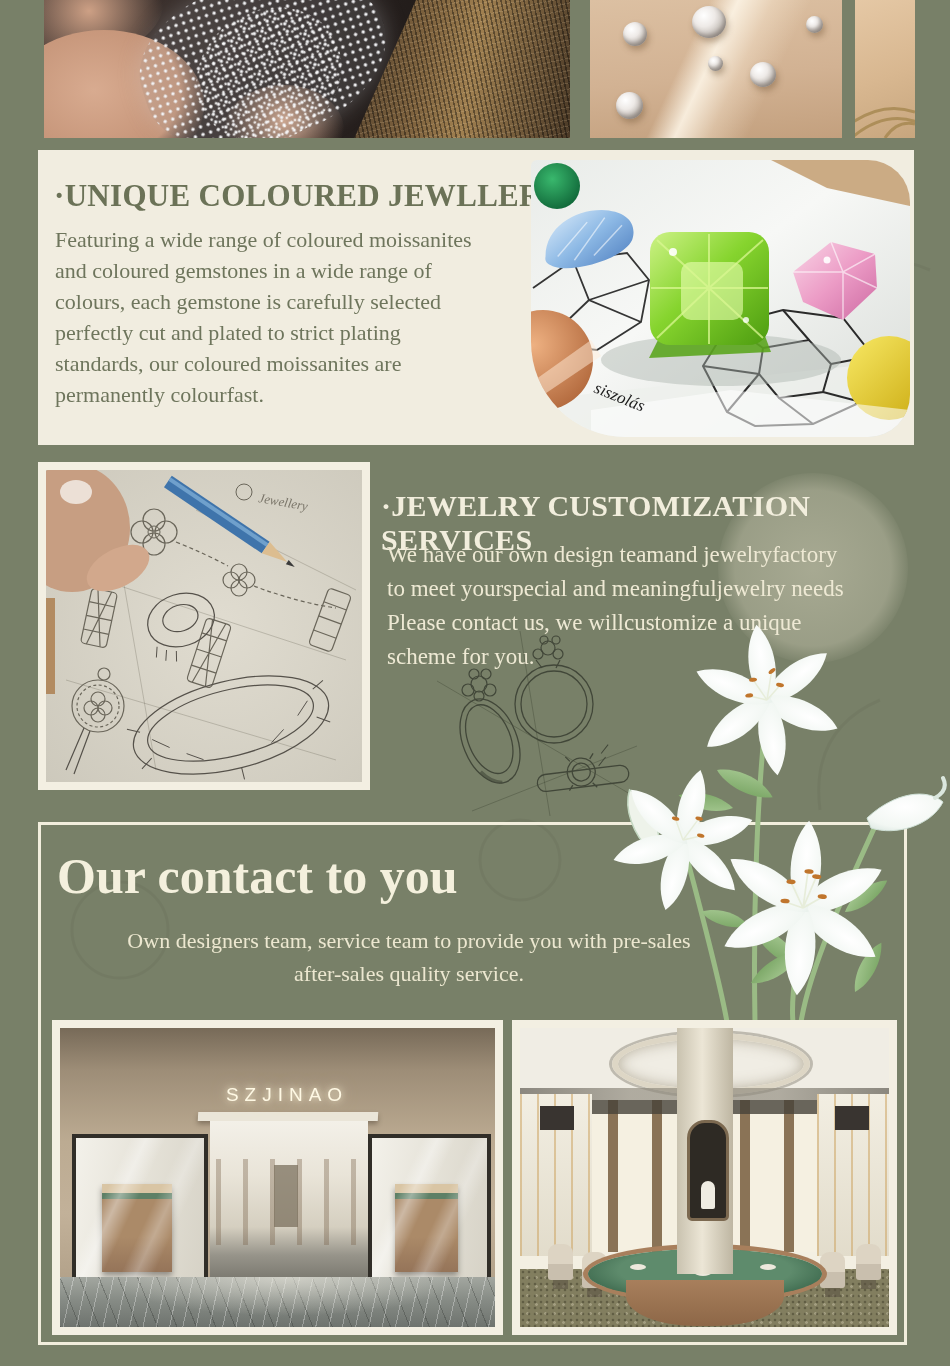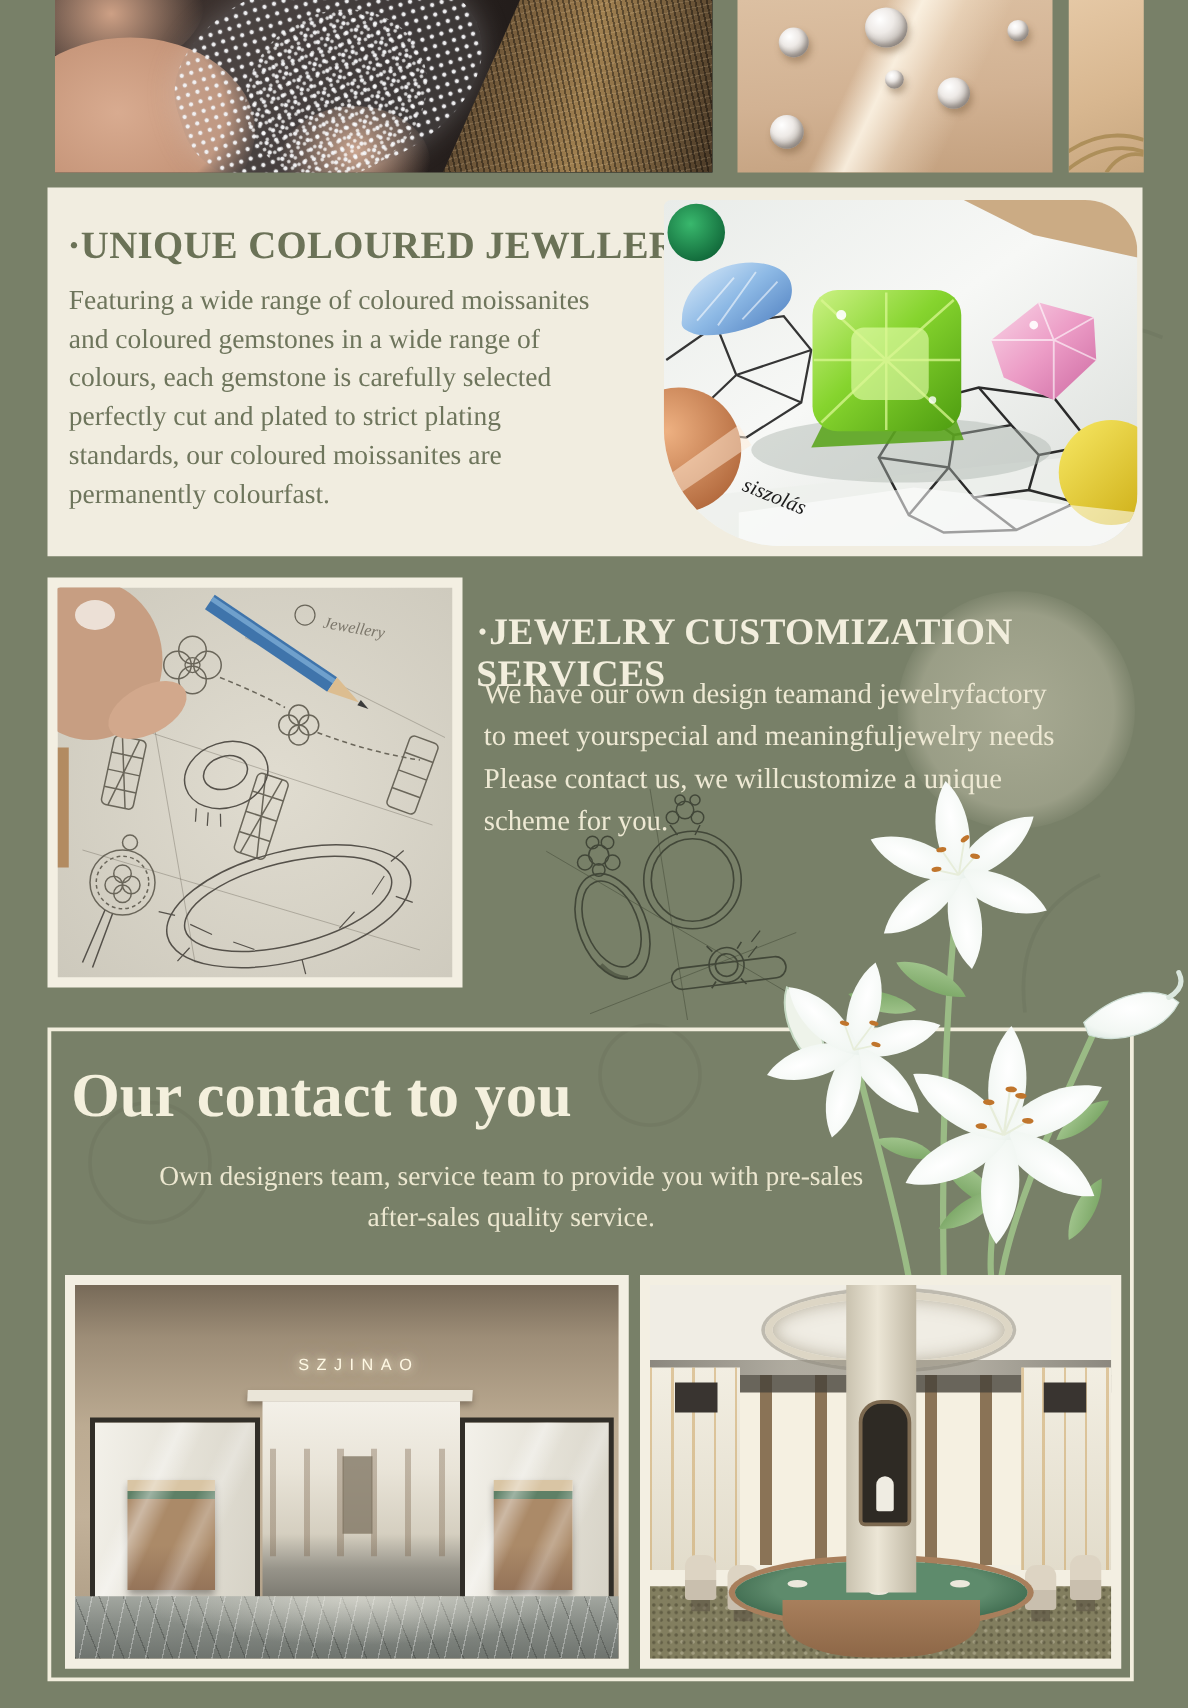--- a/index.html
+++ b/index.html
@@ -61,21 +61,21 @@
   #services-body{left:18px;top:99px;width:700px;font-size:22px;line-height:33px;color:#ece7d0;white-space:pre-line;text-align:center;}
   
   .store-frame{background:#f3efe2;padding:8px;}
   #store-left-frame{left:52px;top:1020px;width:435px;height:299px;}
   #store-right-frame{left:512px;top:1020px;width:369px;height:299px;}
   .store-photo{position:relative;width:100%;height:100%;overflow:hidden;}
   
   .sl-wall{left:0;top:0;width:100%;height:100%;
     background:linear-gradient(180deg,#776a58 0%,#9d8d77 14%,#bcab92 38%,#c2b199 62%,#b3a28a 84%);}
   .sl-sign{left:142px;top:56px;width:170px;text-align:center;color:#fffaе8;color:#fff9e4;
-    font-family:"Liberation Sans",sans-serif;font-size:13px;letter-spacing:6px;
+    font-family:"Liberation Sans",sans-serif;font-size:19px;letter-spacing:6px;
     text-shadow:0 0 7px rgba(255,250,225,.95),0 0 16px rgba(255,238,200,.6);}
   .sl-ledge{left:138px;top:84px;width:180px;height:9px;background:#eae5d8;
     box-shadow:0 3px 5px rgba(40,30,20,.35);transform:skewX(-3deg);}
   .sl-door{left:150px;top:93px;width:158px;height:156px;
     background:linear-gradient(180deg,#f3f0e8 0%,#e9e4d8 35%,#d5cfc0 68%,#97948a 86%,#7d7b72 100%);}
   .sl-door-displays{left:6px;top:38px;width:146px;height:86px;
     background:repeating-linear-gradient(90deg,rgba(122,100,76,.38) 0 5px,rgba(0,0,0,0) 5px 27px);}
   .sl-door-center{left:64px;top:44px;width:24px;height:62px;background:#7b705d;opacity:.75;}
   .sl-win{top:106px;height:146px;border:4px solid #312e28;
     background:linear-gradient(100deg,#f3f1ea 0%,#e6e3d9 45%,#d6d2c6 100%);}

